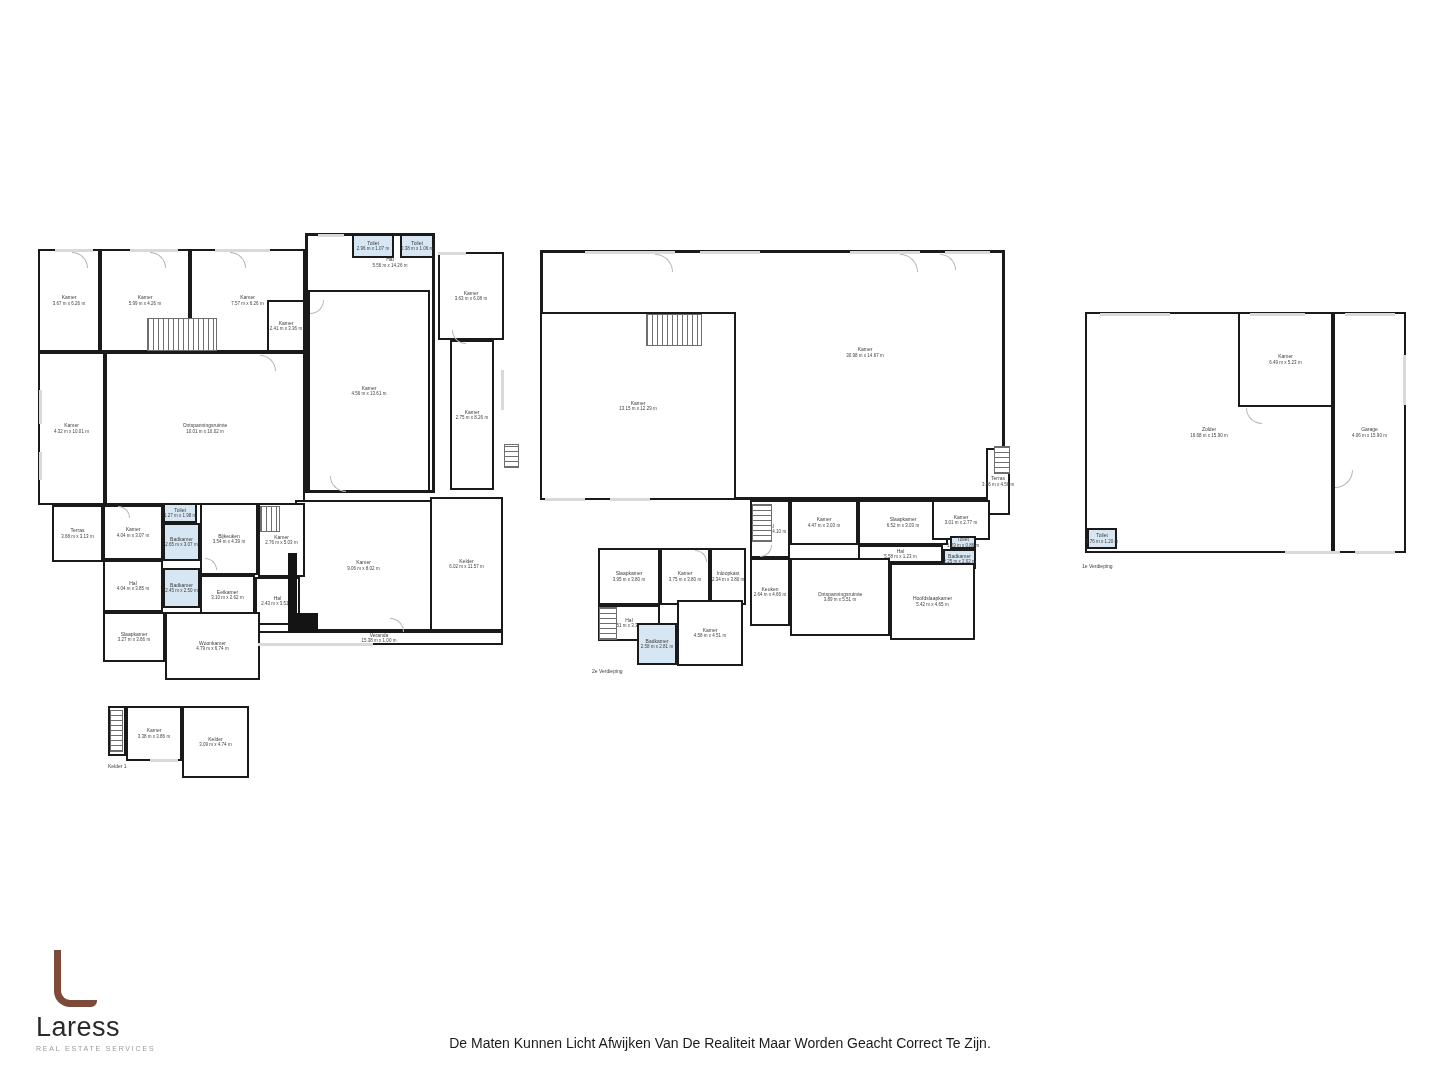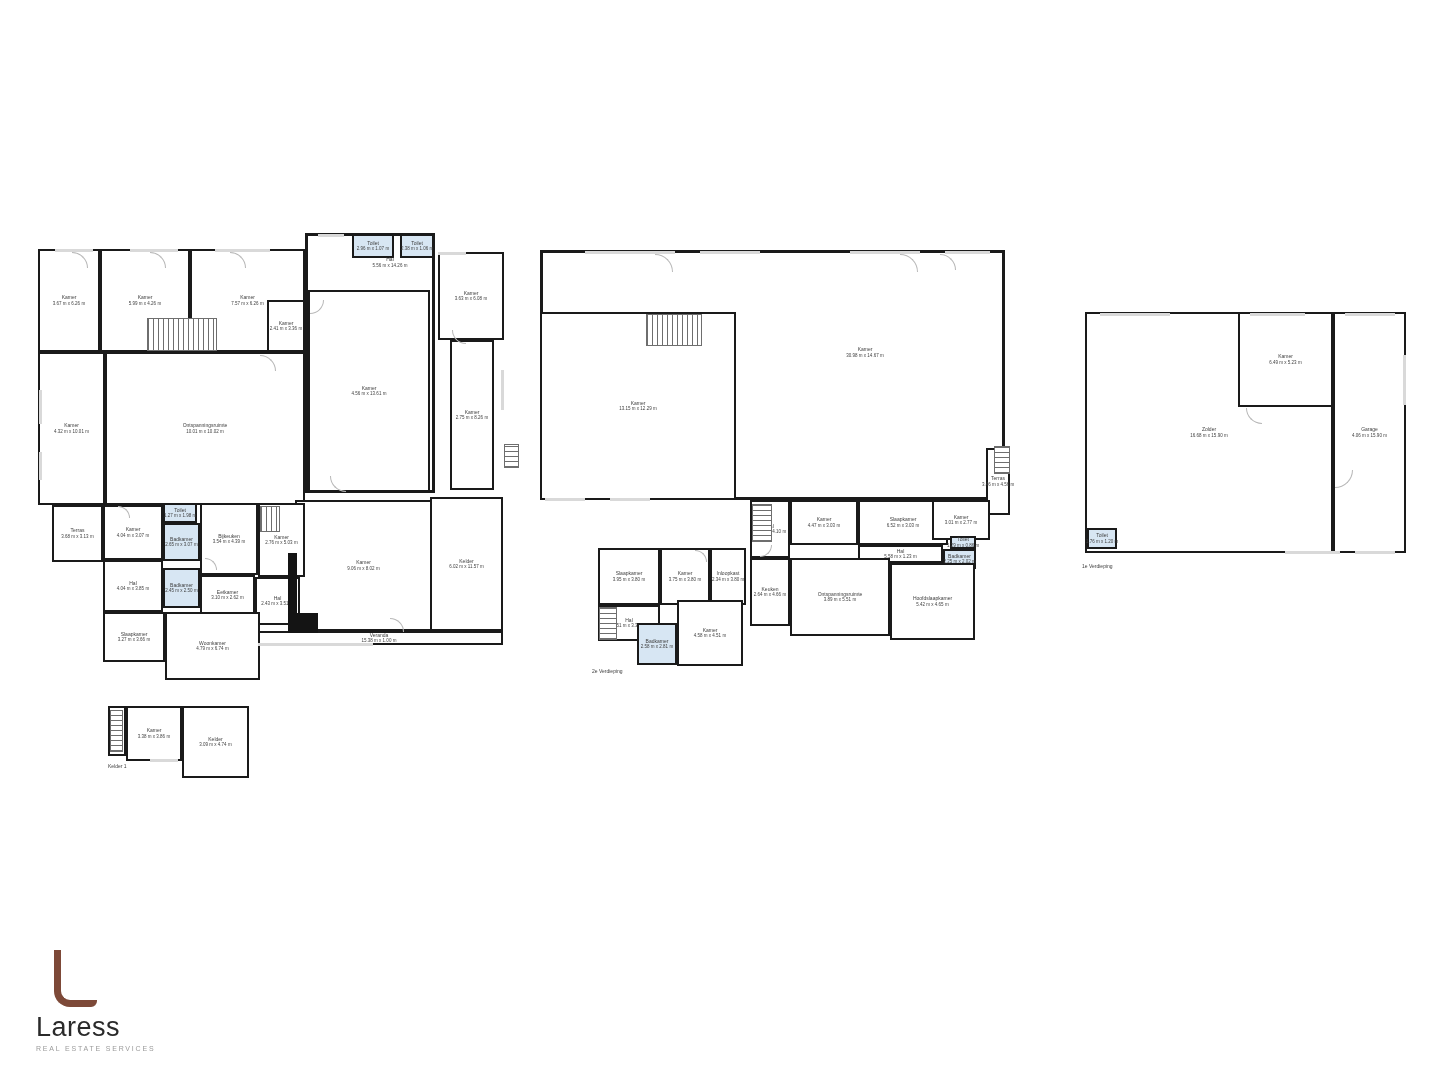--- a/index.html
+++ b/index.html
@@ -411,13 +411,14 @@
         <div class="floor-label" style="left: 1082px; top: 563px;">1e Verdieping</div>
       </div>
     </div>
 
   <div id="logo">
     <div class="logo-icon" style="border-color: rgb(125, 73, 56);"></div>
     <div class="logo-name">Laress</div>
     <div class="logo-sub">REAL ESTATE SERVICES</div>
   </div>
 
+  <div id="disclaimer">De Maten Kunnen Licht Afwijken Van De Realiteit Maar Worden Geacht Correct Te Zijn.</div>
 </div>
 
 </body></html>

